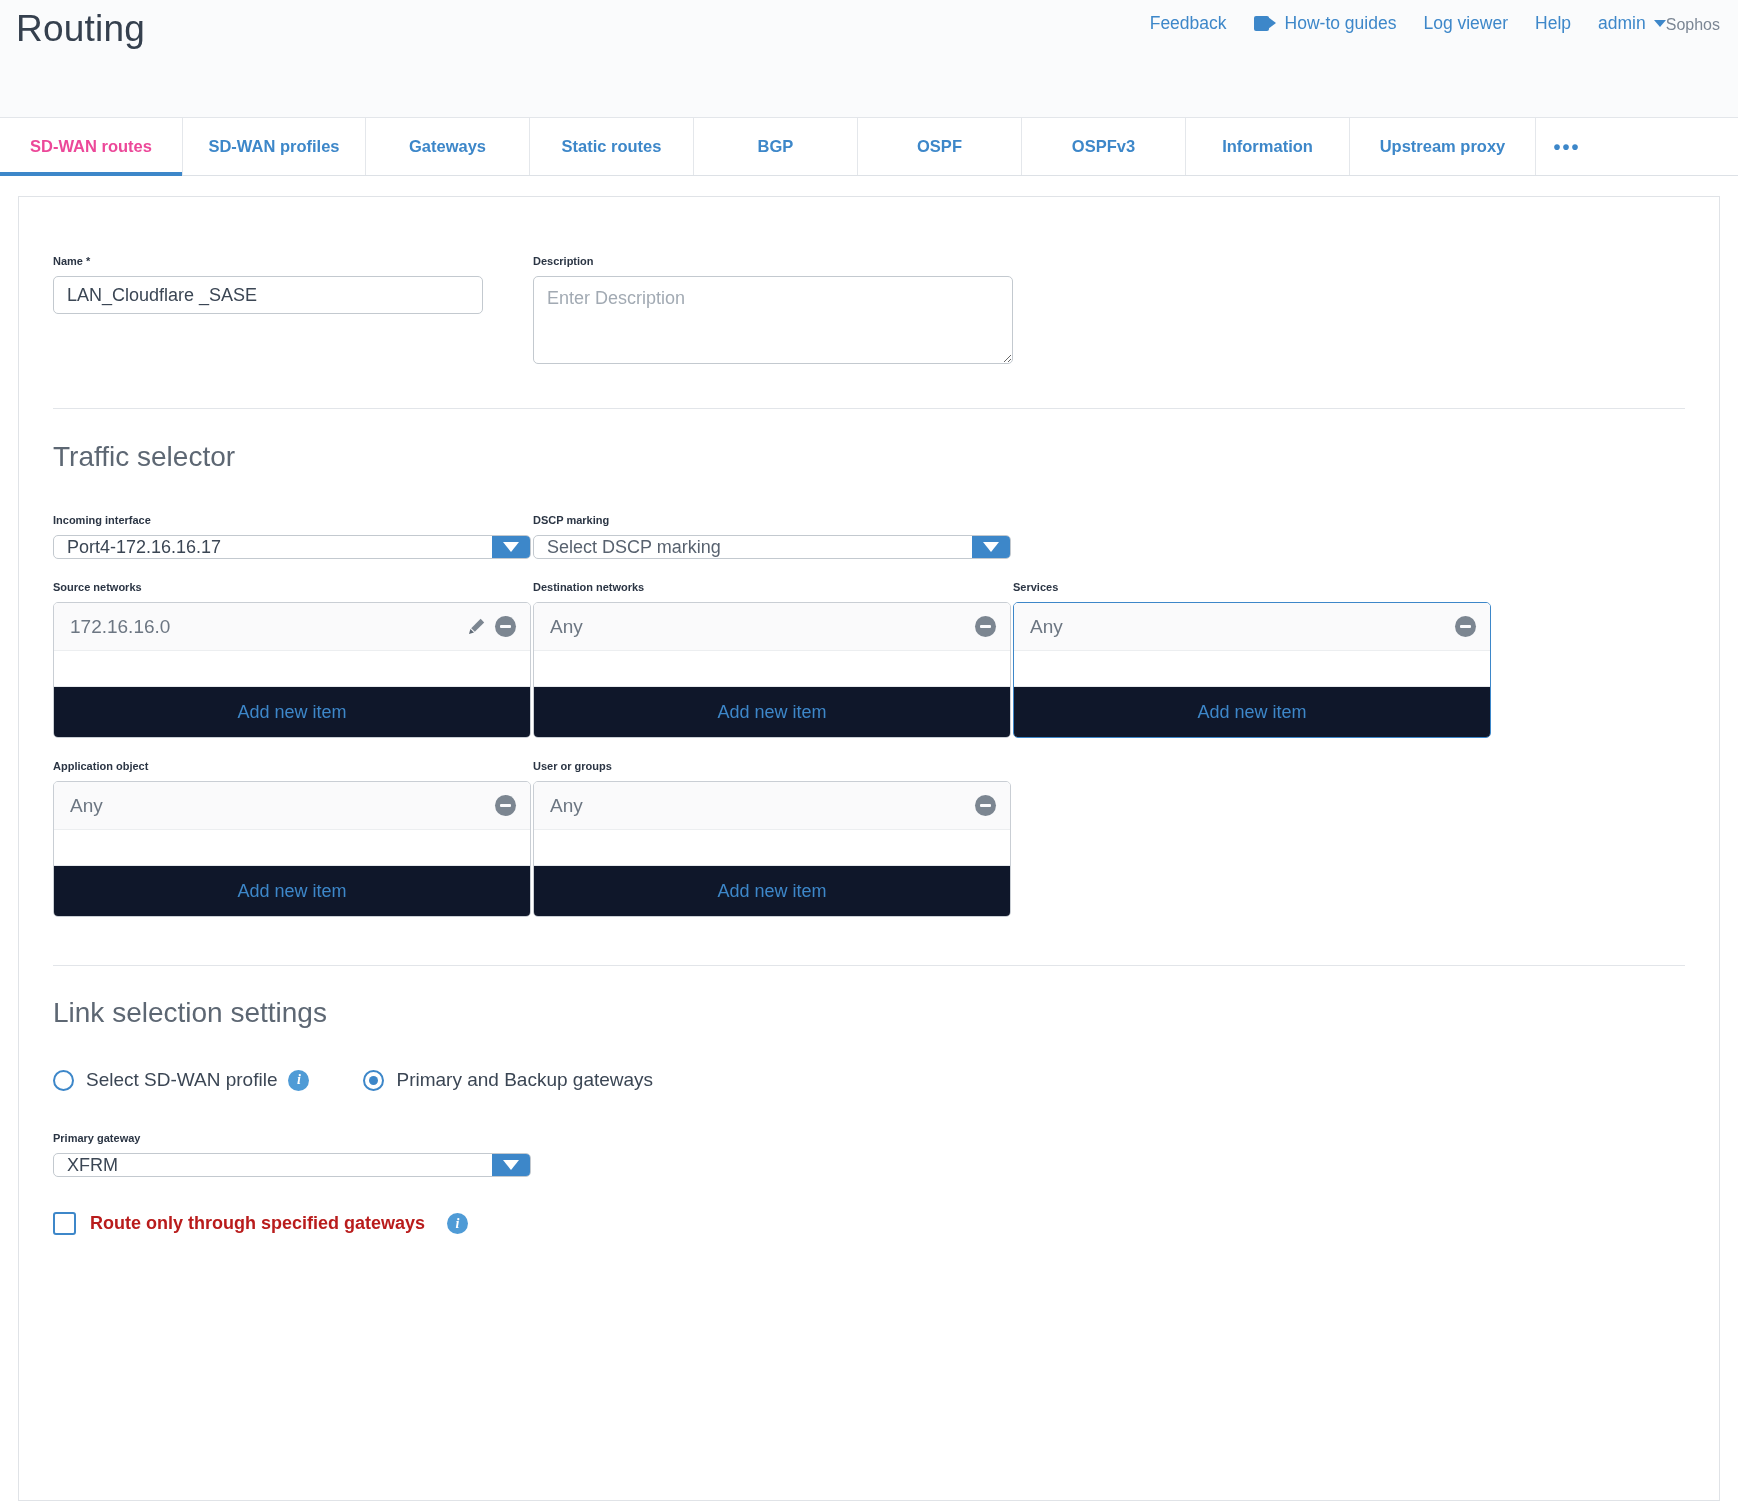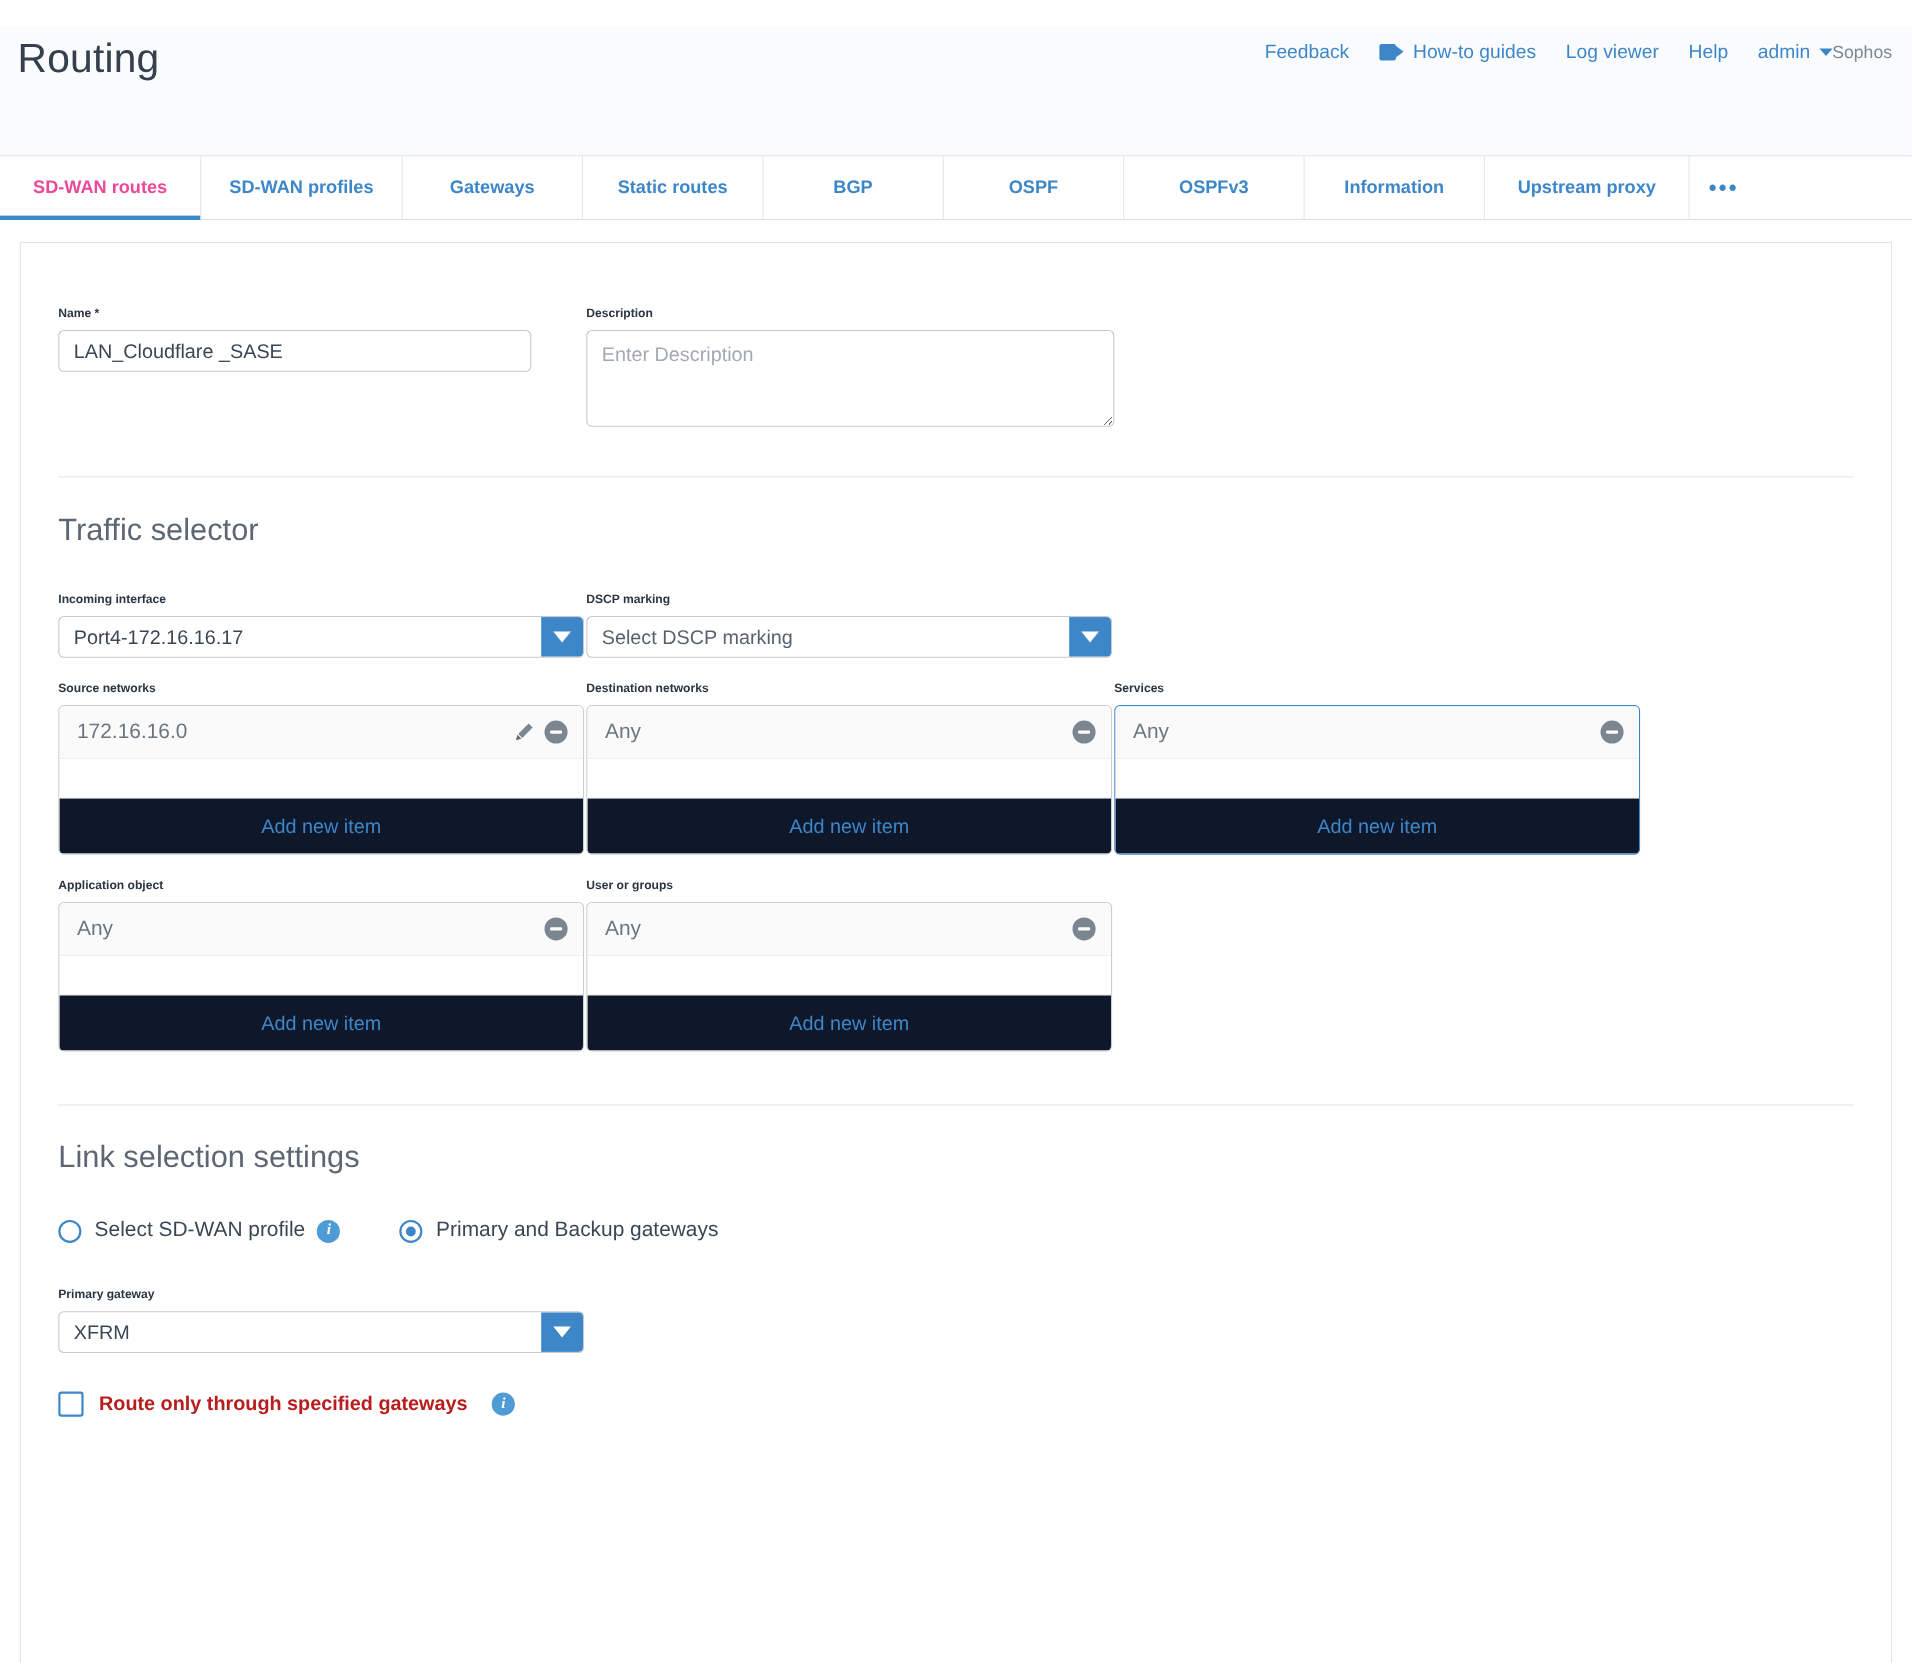--- a/index.html
+++ b/index.html
@@ -10,21 +10,20 @@
     color: #35404e;
   }
   body { width: 1738px; min-height: 1512px; overflow: hidden; }
 
   
   .topbar {
     position: relative;
     height: 118px;
     background: #fafbfc;
     border-bottom: 1px solid #e3e6ea;
-    margin-top: 24px;
   }
   .page-title {
     position: absolute;
     left: 16px; top: 8px;
     font-size: 37px;
     font-weight: 400;
     color: #35404e;
     letter-spacing: .2px;
   }
   .header-links {
@@ -130,21 +129,21 @@
     color: #3b4654;
     padding: 11px 13px;
     resize: vertical;
     font-family: "Liberation Sans", sans-serif;
     outline: none;
   }
   .txtarea::placeholder { color: #a2aab3; }
 
   
   .dd {
-    width: 478px; height: 38px;
+    width: 478px; height: 24px;
     border: 1px solid #c3c9cf;
     border-radius: 5px;
     background: #fff;
     display: flex; align-items: center;
     position: relative;
     overflow: hidden;
   }
   .dd .val {
     flex: 1;
     padding-left: 13px;

